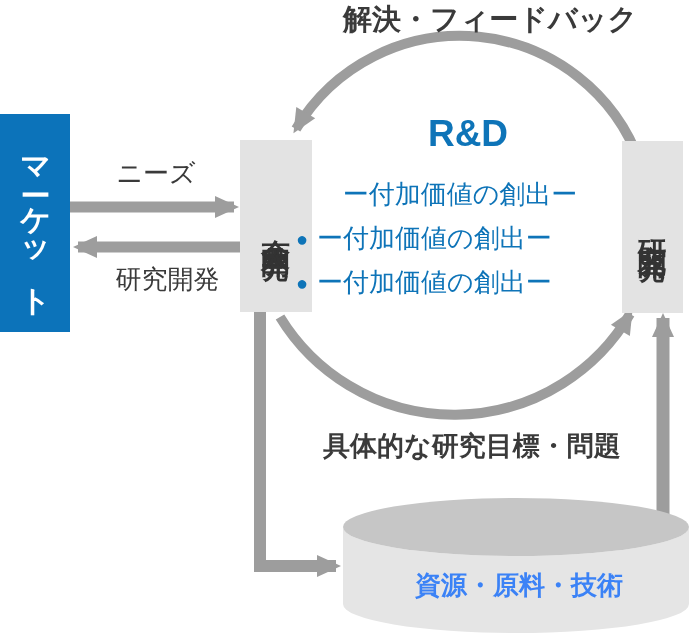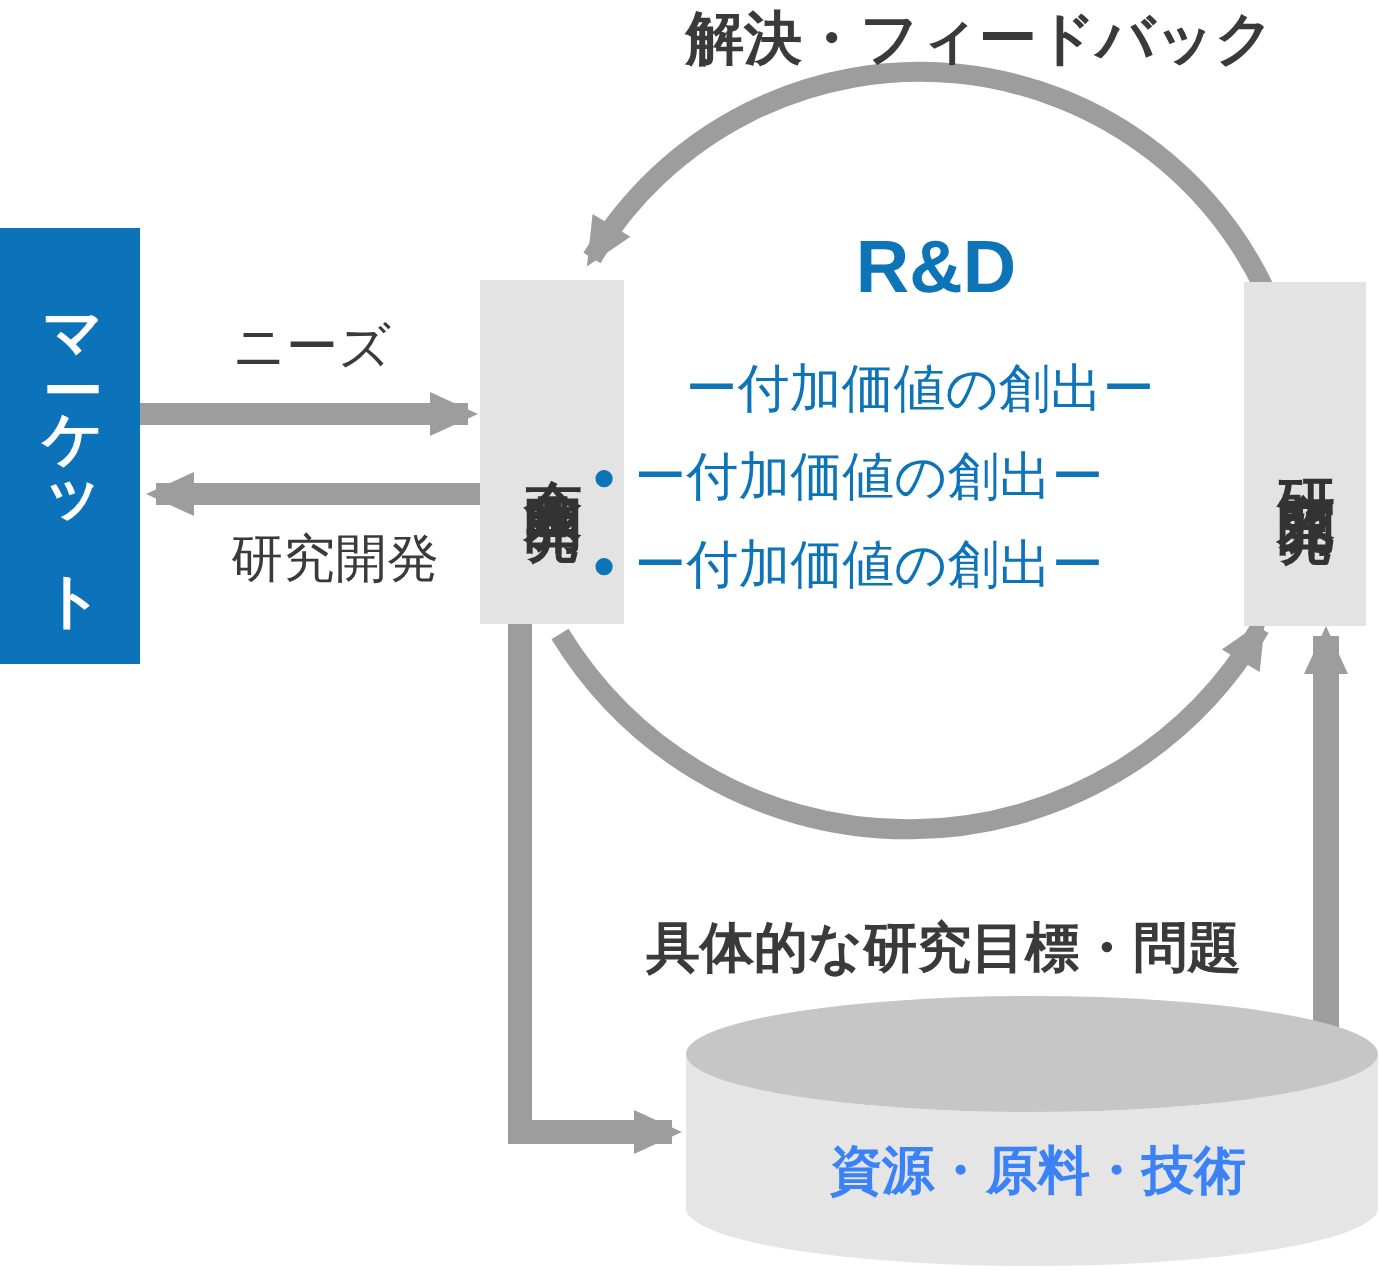--- a/index.html
+++ b/index.html
@@ -29,21 +29,21 @@
   #diff-label{left:95px;top:262px;width:145px;font-size:26px;}
   #rd-title{left:408px;top:113px;width:120px;font-size:37px;font-weight:bold;color:#0e74b8;text-align:center;}
   #rd-subtitle{left:330px;top:177px;width:260px;font-size:26px;color:#0e74b8;text-align:center;}
   .bullet-row{
     position:absolute;z-index:2;display:flex;align-items:center;gap:9px;
     color:#0e74b8;font-size:26px;white-space:nowrap;
   }
   #bullet-row-1{left:296px;top:221px;}
   #bullet-row-2{left:296px;top:265px;}
   .bullet-dot{font-size:20px;line-height:1;}
-  #goals-label{left:323px;top:428px;width:300px;text-align:left;font-size:27px;font-weight:bold;margin-top:28px;}
+  #goals-label{left:323px;top:428px;width:300px;text-align:left;font-size:27px;font-weight:bold;}
   #resources-label{left:399px;top:568px;width:240px;font-size:26px;font-weight:bold;color:#3b82f6;}
 </style>
 </head>
 <body>
 
 <div id="canvas">
 
   <svg id="diagram-svg" width="690" height="636" viewBox="0 0 690 636">
     <defs>
       <marker id="ah" markerUnits="userSpaceOnUse" markerWidth="30" markerHeight="30" viewBox="0 0 30 30" refX="22" refY="15" orient="auto">

